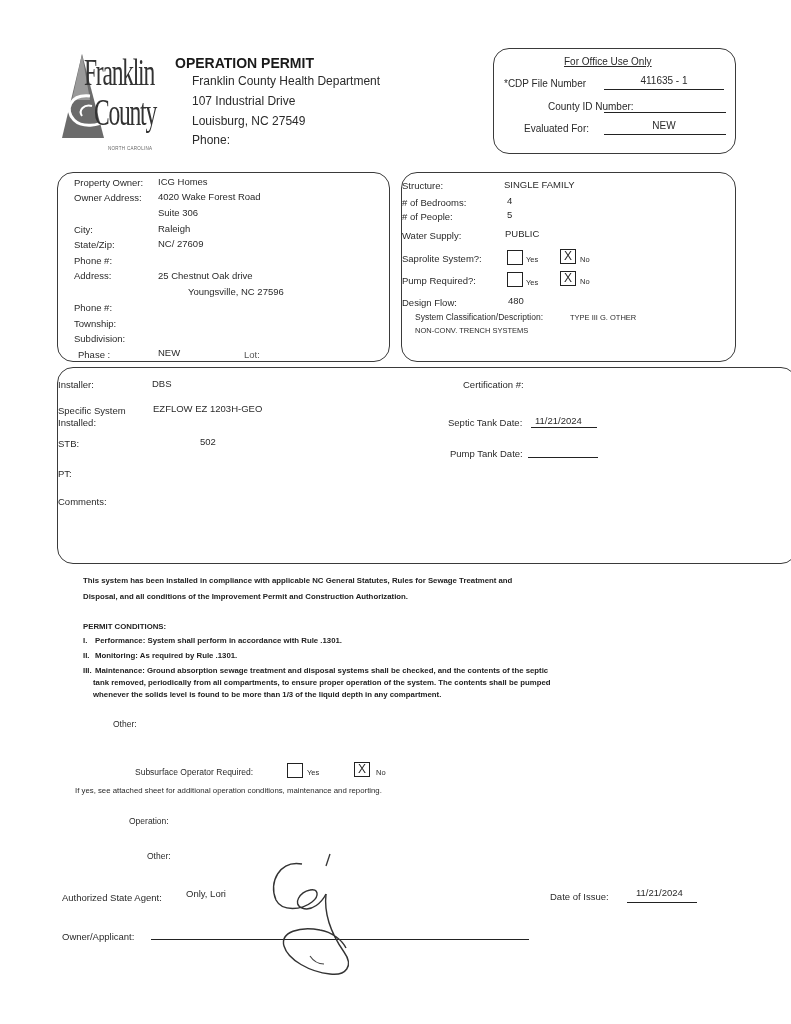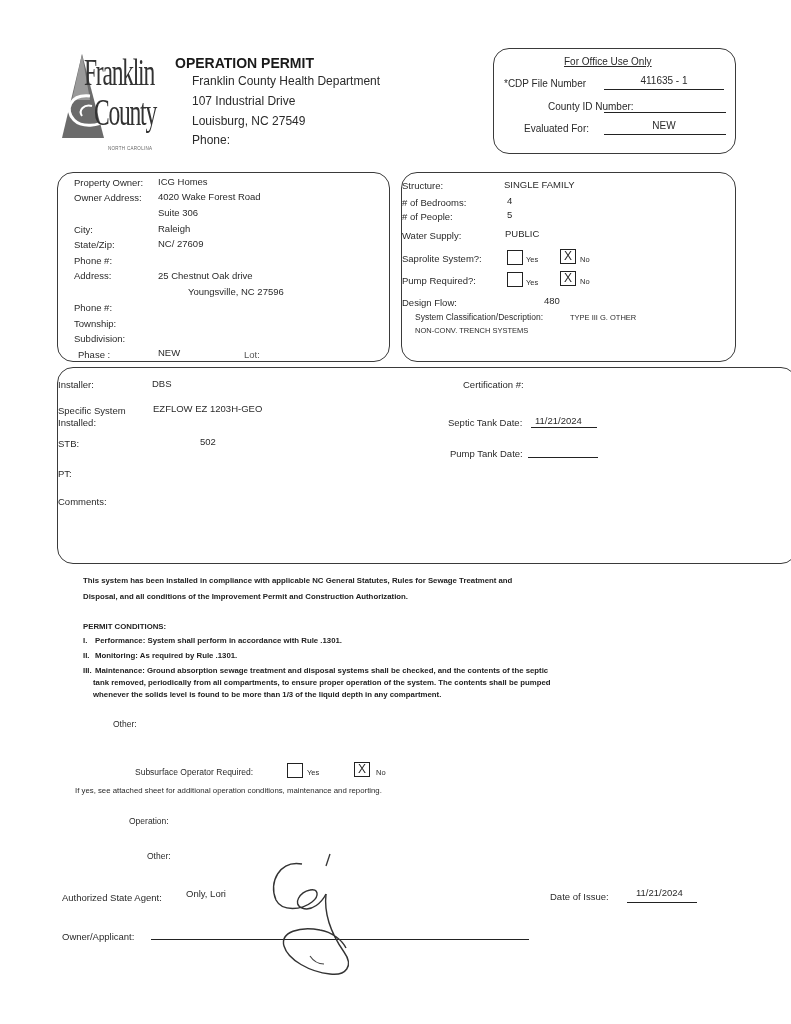--- a/index.html
+++ b/index.html
@@ -88,21 +88,21 @@
   <div class="cb" style="left:158px;top:76px;">X</div>
   <div class="abs" style="left:178px;top:82px;font-size:7.5px;">No</div>
 
   <div class="abs t9 rt" style="left:0;top:102px;width:101px;">Pump Required?:</div>
   <div class="cb" style="left:105px;top:99px;"></div>
   <div class="abs" style="left:124px;top:105px;font-size:7.5px;">Yes</div>
   <div class="cb" style="left:158px;top:98px;">X</div>
   <div class="abs" style="left:178px;top:104px;font-size:7.5px;">No</div>
 
   <div class="abs t9 rt" style="left:0;top:124px;width:98px;">Design Flow:</div>
-  <div class="abs t9" style="left:106px;top:122px;margin-left:36px;">480</div>
+  <div class="abs t9" style="left:106px;top:122px;">480</div>
   <div class="abs" style="left:13px;top:139px;font-size:8.5px;">System Classification/Description:</div>
   <div class="abs" style="left:168px;top:140px;font-size:7.5px;">TYPE III G. OTHER</div>
   <div class="abs" style="left:13px;top:153px;font-size:7.5px;">NON-CONV. TRENCH SYSTEMS</div>
 </div>
 
 <div class="box" style="left:57px;top:367px;width:740px;height:197px;">
   <div class="abs t9 rt" style="left:0;top:11px;width:92px;">Installer:</div>
   <div class="abs t9" style="left:94px;top:10px;">DBS</div>
   <div class="abs t9" style="left:405px;top:11px;">Certification #:</div>
 

